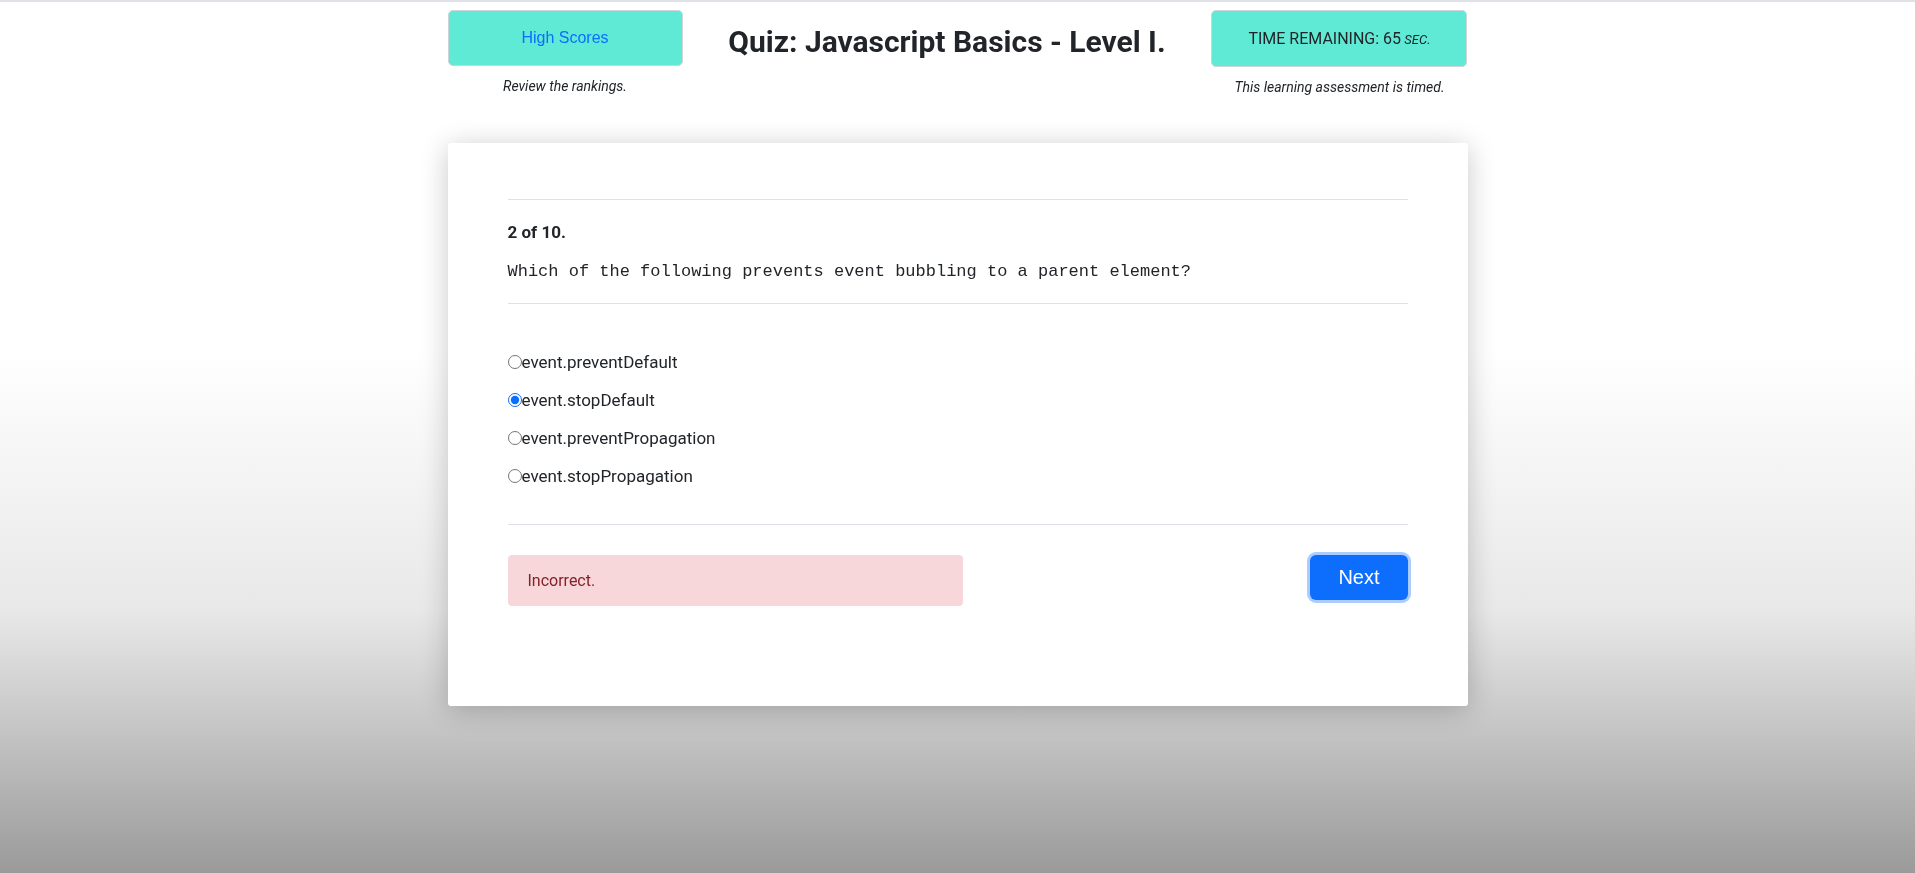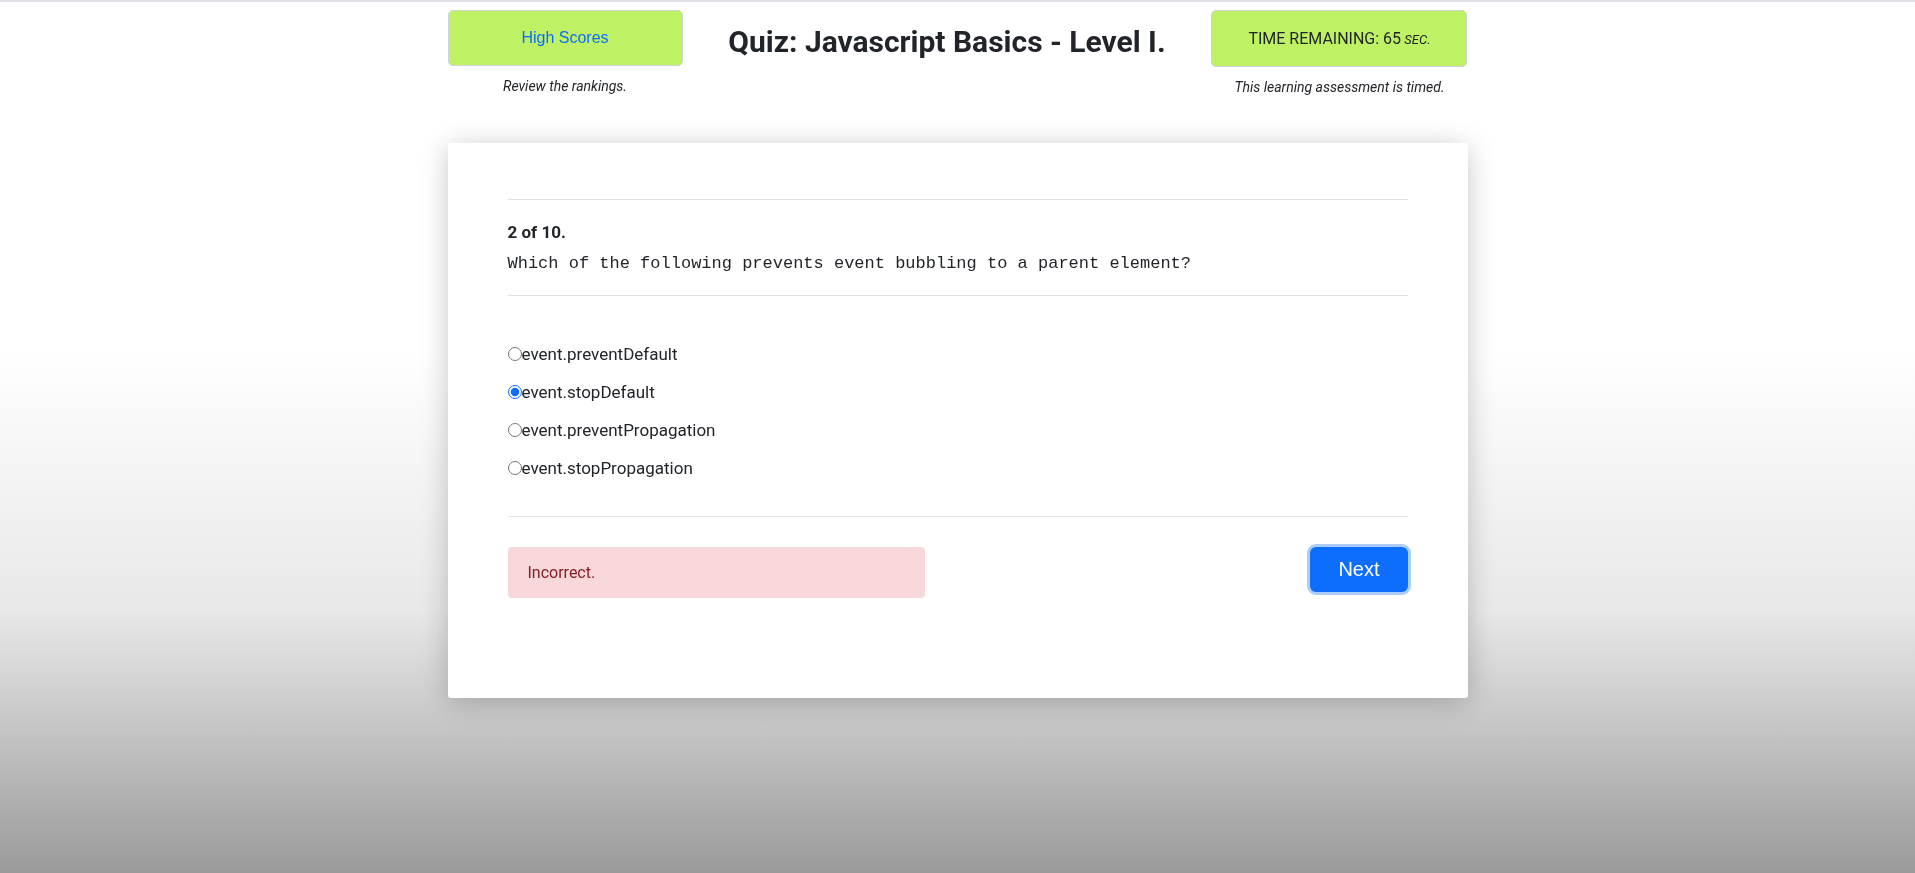--- a/index.html
+++ b/index.html
@@ -37,21 +37,21 @@
     }
     
     .header-section {
       display: flex;
       flex-direction: column;
       align-items: center;
     }
     
     .btn-outline {
       border: 1px solid #ced4da;
-      background: #bef264;
+      background: #5eead4;
       border-radius: 5px;
       padding: 18px 36px;
       font-size: 16px;
       cursor: pointer;
       color: #212529;
       min-width: 235px;
       text-align: center;
     }
     
     .btn-highscores {
@@ -82,21 +82,21 @@
     
     .question-block {
       border-top: 1px solid #dee2e6;
       border-bottom: 1px solid #dee2e6;
       padding: 22px 0;
     }
     
     .q-number {
       font-weight: 700;
       font-size: 17px;
-      margin-bottom: 12px;
+      margin-bottom: 20px;
     }
     
     .q-text {
       font-size: 17px;
       font-family: Liberation Mono, monospace;
     }
     
     .options-block {
       padding: 48px 0 22px 0;
       border-bottom: 1px solid #dee2e6;
@@ -130,21 +130,21 @@
       align-items: flex-start;
       padding-top: 30px;
     }
     
     .alert-incorrect {
       background: #f8d7da;
       color: #842029;
       padding: 16px 20px;
       border-radius: 4px;
       font-size: 16px;
-      width: 417px;
+      width: 455px;
     }
     
     .btn-next {
       background: #0d6efd;
       color: #fff;
       border: none;
       border-radius: 6px;
       padding: 11px 28px;
       font-size: 20px;
       cursor: pointer;

